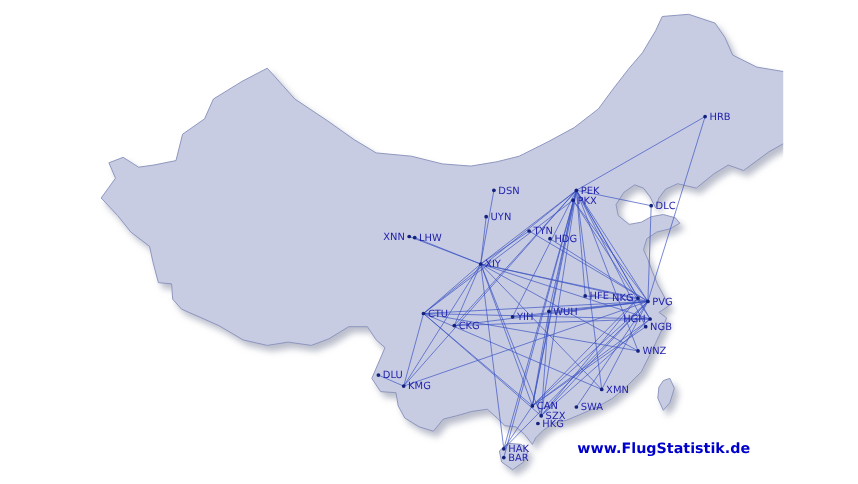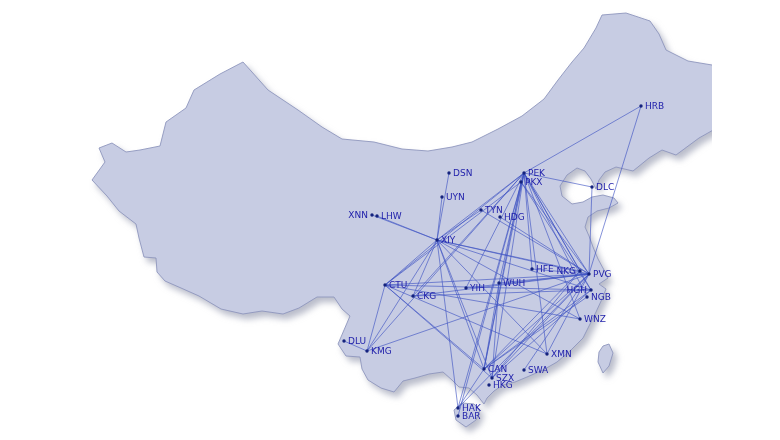--- a/index.html
+++ b/index.html
@@ -190,13 +190,14 @@
         <text class="ap-label" x="551" y="357" text-anchor="start" fill="#1e1eaa">XMN</text>
         <text class="ap-label" x="528" y="373" text-anchor="start" fill="#1e1eaa">SWA</text>
         <text class="ap-label" x="488" y="372" text-anchor="start" fill="#1e1eaa">CAN</text>
         <text class="ap-label" x="496" y="381" text-anchor="start" fill="#1e1eaa">SZX</text>
         <text class="ap-label" x="493" y="388" text-anchor="start" fill="#1e1eaa">HKG</text>
         <text class="ap-label" x="462" y="411" text-anchor="start" fill="#1e1eaa">HAK</text>
         <text class="ap-label" x="462" y="419" text-anchor="start" fill="#1e1eaa">BAR</text>
       </g>
   </svg>
 
+  <div class="watermark" style="color: rgb(0, 0, 204);">www.FlugStatistik.de</div>
 </div>
 
 </body></html>

